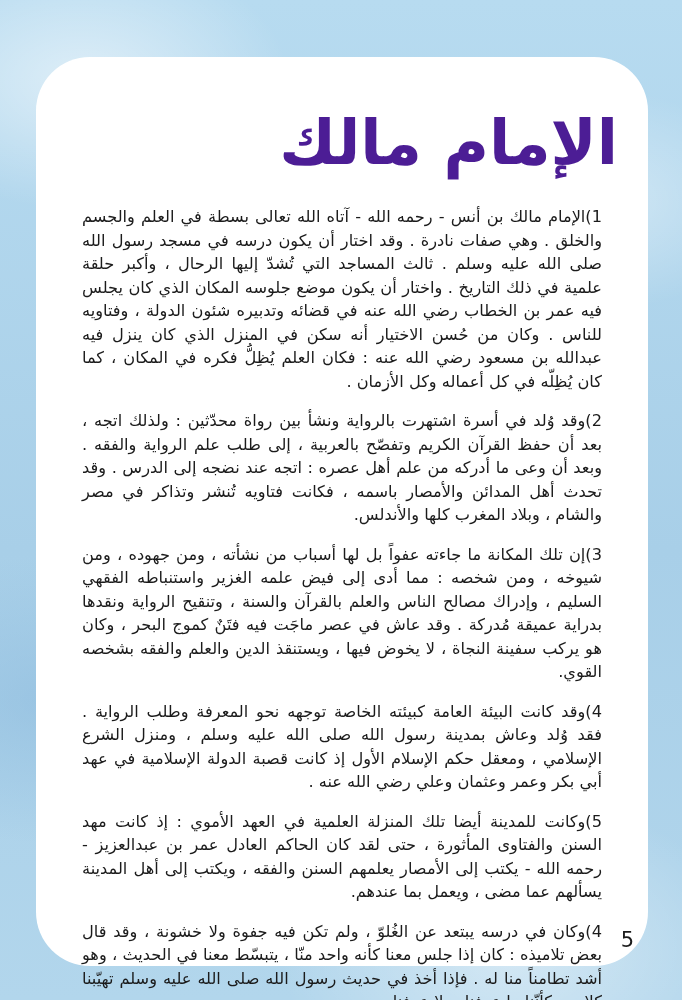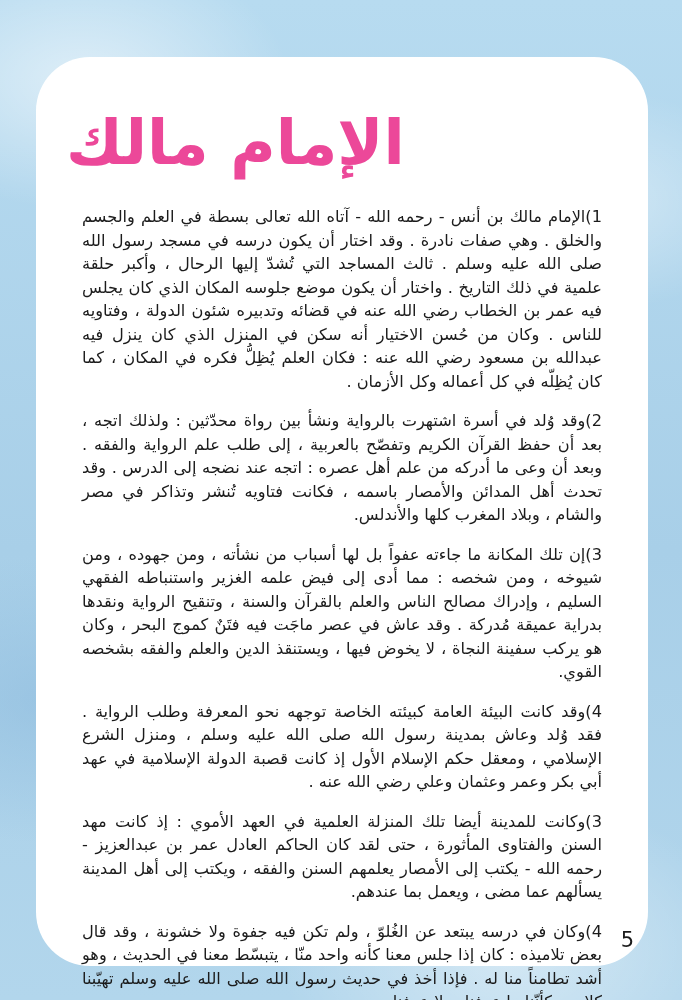--- a/index.html
+++ b/index.html
@@ -27,25 +27,25 @@
     top: 57px;
     width: 612px;
     height: 909px;
     background: #ffffff;
     border-radius: 54px;
     box-sizing: border-box;
     padding: 52px 30px 40px 30px;
   }
   .title {
     margin: 0 0 28px 0;
-    text-align: left;
+    text-align: right;
     font-size: 62px;
     line-height: 1.1;
     font-weight: 700;
-    color: #ec4899;
+    color: #4c1d95;
     direction: rtl;
   }
   .body-text {
     direction: rtl;
     text-align: justify;
     color: #1b1b1b;
     font-size: 16.2px;
     line-height: 23.5px;
   }
   .body-text p {
@@ -65,19 +65,19 @@
 
 <div class="bg">
   <div class="card">
     <h1 class="title">الإمام مالك</h1>
 
     <div class="body-text">
       <p>1)الإمام مالك بن أنس - رحمه الله - آتاه الله تعالى بسطة في العلم والجسم والخلق . وهي صفات نادرة . وقد اختار أن يكون درسه في مسجد رسول الله صلى الله عليه وسلم . ثالث المساجد التي تُشدّ إليها الرحال ، وأكبر حلقة علمية في ذلك التاريخ . واختار أن يكون موضع جلوسه المكان الذي كان يجلس فيه عمر بن الخطاب رضي الله عنه في قضائه وتدبيره شئون الدولة ، وفتاويه للناس . وكان من حُسن الاختيار أنه سكن في المنزل الذي كان ينزل فيه عبدالله بن مسعود رضي الله عنه : فكان العلم يُظِلُّ فكره في المكان ، كما كان يُظِلّه في كل أعماله وكل الأزمان .</p>
       <p>2)وقد وُلد في أسرة اشتهرت بالرواية ونشأ بين رواة محدّثين : ولذلك اتجه ، بعد أن حفظ القرآن الكريم وتفصّح بالعربية ، إلى طلب علم الرواية والفقه . وبعد أن وعى ما أدركه من علم أهل عصره : اتجه عند نضجه إلى الدرس . وقد تحدث أهل المدائن والأمصار باسمه ، فكانت فتاويه تُنشر وتذاكر في مصر والشام ، وبلاد المغرب كلها والأندلس.</p>
       <p>3)إن تلك المكانة ما جاءته عفواً بل لها أسباب من نشأته ، ومن جهوده ، ومن شيوخه ، ومن شخصه : مما أدى إلى فيض علمه الغزير واستنباطه الفقهي السليم ، وإدراك مصالح الناس والعلم بالقرآن والسنة ، وتنقيح الرواية ونقدها بدراية عميقة مُدركة . وقد عاش في عصر ماجَت فيه فتَنٌ كموج البحر ، وكان هو يركب سفينة النجاة ، لا يخوض فيها ، ويستنقذ الدين والعلم والفقه بشخصه القوي.</p>
       <p>4)وقد كانت البيئة العامة كبيئته الخاصة توجهه نحو المعرفة وطلب الرواية . فقد وُلد وعاش بمدينة رسول الله صلى الله عليه وسلم ، ومنزل الشرع الإسلامي ، ومعقل حكم الإسلام الأول إذ كانت قصبة الدولة الإسلامية في عهد أبي بكر وعمر وعثمان وعلي رضي الله عنه .</p>
-      <p>3)وكانت للمدينة أيضا تلك المنزلة العلمية في العهد الأموي : إذ كانت مهد السنن والفتاوى المأثورة ، حتى لقد كان الحاكم العادل عمر بن عبدالعزيز - رحمه الله - يكتب إلى الأمصار يعلمهم السنن والفقه ، ويكتب إلى أهل المدينة يسألهم عما مضى ، ويعمل بما عندهم.</p>
+      <p>5)وكانت للمدينة أيضا تلك المنزلة العلمية في العهد الأموي : إذ كانت مهد السنن والفتاوى المأثورة ، حتى لقد كان الحاكم العادل عمر بن عبدالعزيز - رحمه الله - يكتب إلى الأمصار يعلمهم السنن والفقه ، ويكتب إلى أهل المدينة يسألهم عما مضى ، ويعمل بما عندهم.</p>
       <p>4)وكان في درسه يبتعد عن الغُلوّ ، ولم تكن فيه جفوة ولا خشونة ، وقد قال بعض تلاميذه : كان إذا جلس معنا كأنه واحد منّا ، يتبسّط معنا في الحديث ، وهو أشد تطامناً منا له . فإذا أخذ في حديث رسول الله صلى الله عليه وسلم تهيّبنا كلامه . كأنّنا ما عرفناه ولا عرفنا .</p>
     </div>
 
     <div class="page-number">5</div>
   </div>
 </div>
 
 </body></html>

